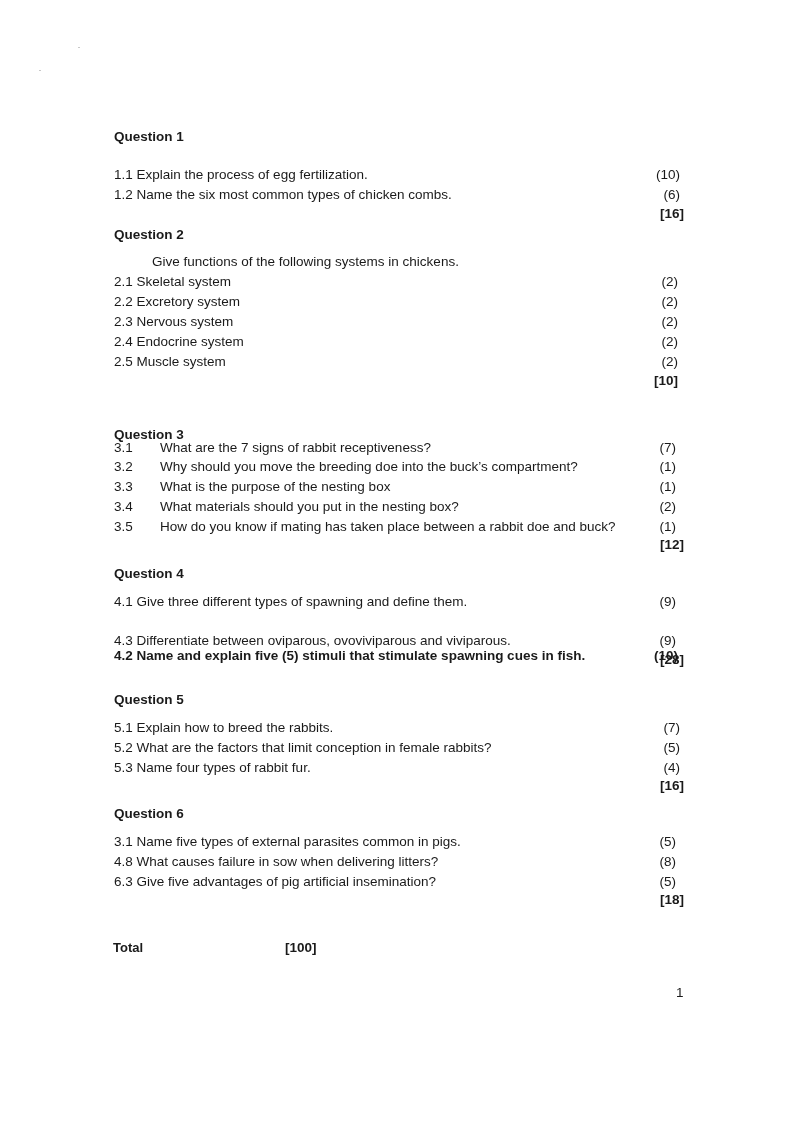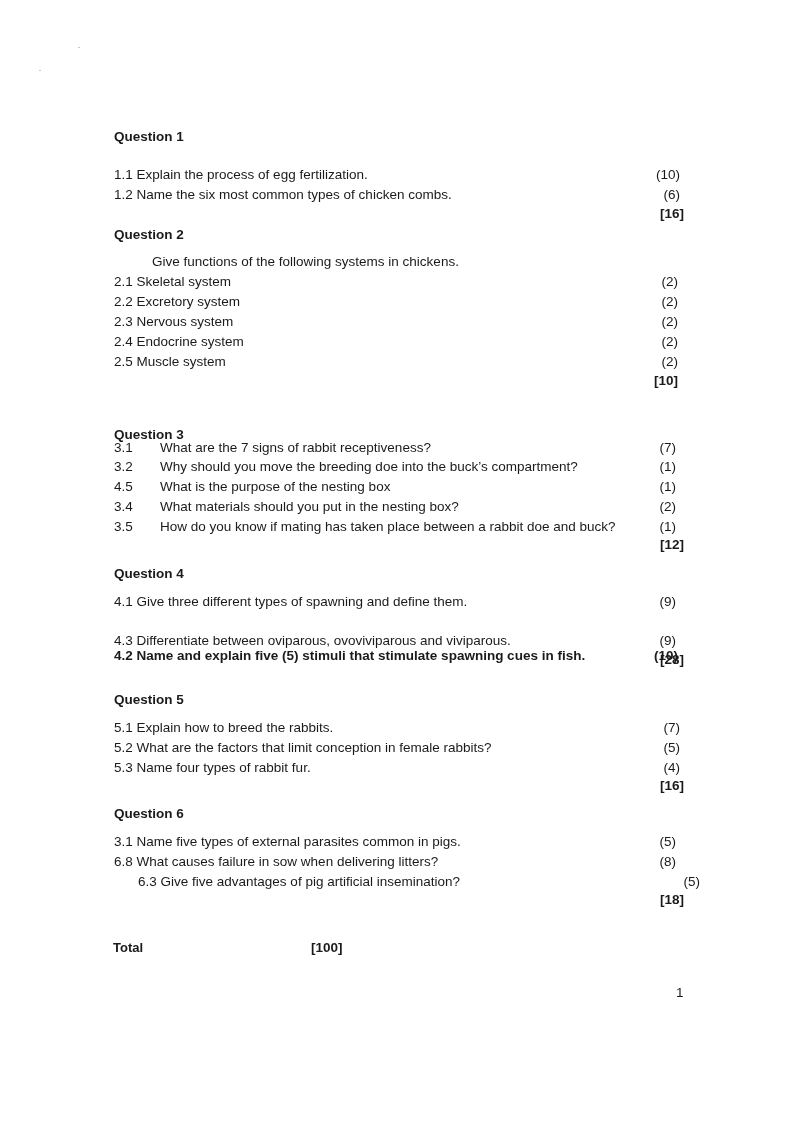--- a/index.html
+++ b/index.html
@@ -12,21 +12,21 @@
     .q-heading { position: absolute; left: 114px; font-weight: bold; font-size: 13.5px; }
     .row { position: absolute; left: 114px; width: 572px; height: 18px; font-size: 13.5px; line-height: 18px; }
     .row .num { position: absolute; left: 0; }
     .row .txt { position: absolute; }
     .row .marks { position: absolute; right: 6px; text-align: center; }
     .row.tab .txt { left: 46px; }
     .row.inline .txt { left: 0; }
     .total { position: absolute; right: 110px; font-weight: bold; font-size: 13.5px; }
     .intro { position: absolute; left: 114px; font-size: 13.5px; }
     .total-label { position: absolute; left: 113px; top: 940px; font-weight: bold; font-size: 13px; }
-    .total-value { position: absolute; left: 285px; top: 940px; font-weight: bold; font-size: 13.5px; margin-left: 26px; }
+    .total-value { position: absolute; left: 285px; top: 940px; font-weight: bold; font-size: 13.5px; }
     .page-num { position: absolute; left: 676px; top: 985px; font-size: 13.5px; }
   </style>
 </head>
 <body>
 
 <div class="page">
   <div class="speck" style="left:78px;top:47px;"></div>
   <div class="speck" style="left:39px;top:70px;"></div>
 
   <div class="q-heading" style="top:129px;">Question 1</div>
@@ -69,21 +69,21 @@
     <span class="num">3.1</span>
     <span class="txt">What are the 7 signs of rabbit receptiveness?</span>
     <span class="marks" style="right:10px">(7)</span>
   </div>
   <div class="row tab" style="top:458px;">
     <span class="num">3.2</span>
     <span class="txt">Why should you move the breeding doe into the buck’s compartment?</span>
     <span class="marks" style="right:10px">(1)</span>
   </div>
   <div class="row tab" style="top:478px;">
-    <span class="num">4.5</span>
+    <span class="num">3.3</span>
     <span class="txt">What is the purpose of the nesting box</span>
     <span class="marks" style="right:10px">(1)</span>
   </div>
   <div class="row tab" style="top:498px;">
     <span class="num">3.4</span>
     <span class="txt">What materials should you put in the nesting box?</span>
     <span class="marks" style="right:10px">(2)</span>
   </div>
   <div class="row tab" style="top:518px;">
     <span class="num">3.5</span>
@@ -121,24 +121,24 @@
     <span class="marks">(4)</span>
   </div>
   <div class="total" style="top:778px;">[16]</div>
 
   <div class="q-heading" style="top:806px;">Question 6</div>
   <div class="row inline" style="top:833px;">
     <span class="txt"><span>3.1</span> <span>Name five types of external parasites common in pigs.</span></span>
     <span class="marks" style="right:10px">(5)</span>
   </div>
   <div class="row inline" style="top:853px;">
-    <span class="txt"><span>6.8</span> <span>What causes failure in sow when delivering litters?</span></span>
+    <span class="txt"><span>4.8</span> <span>What causes failure in sow when delivering litters?</span></span>
     <span class="marks" style="right:10px">(8)</span>
   </div>
-  <div class="row inline" style="top:873px;margin-left:24px;">
+  <div class="row inline" style="top:873px;">
     <span class="txt"><span>6.3</span> <span>Give five advantages of pig artificial insemination?</span></span>
     <span class="marks" style="right:10px">(5)</span>
   </div>
   <div class="total" style="top:892px;">[18]</div>
 
   <div class="total-label">Total</div>
   <div class="total-value">[100]</div>
 
   <div class="page-num">1</div>
 </div>

